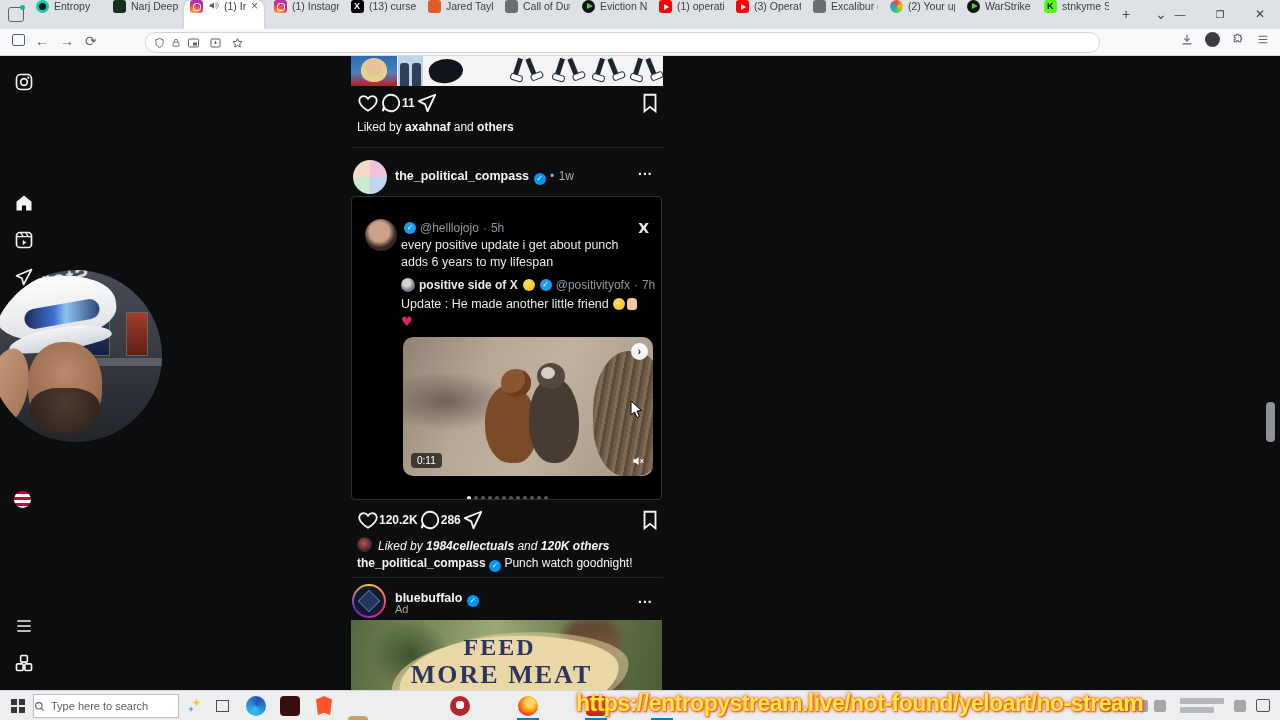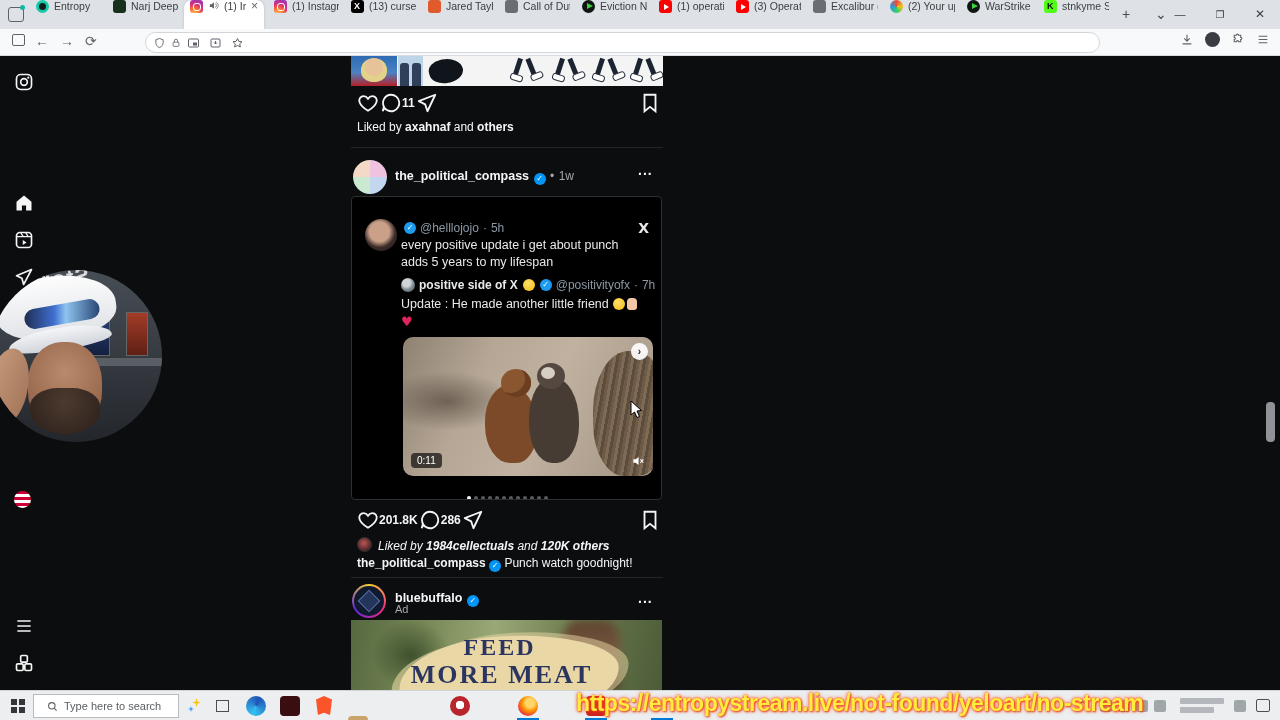--- a/index.html
+++ b/index.html
@@ -130,21 +130,21 @@
   .beard { position:absolute; left:40px; top:118px; width:70px; height:46px; background:radial-gradient(circle at 50% 30%, #4c3a2f, #33261f 75%); border-radius:40% 40% 50% 50%; }
   .hand { position:absolute; left:-2px; top:78px; width:40px; height:78px; background:linear-gradient(100deg,#c79a7a,#a3755a); border-radius:45% 55% 45% 45%; transform:rotate(14deg); }
 
   
   #scrollthumb { position:absolute; left:1266px; top:402px; width:9px; height:40px; background:#8f9296; border-radius:4px; z-index:4; }
 
   
   #taskbar { position:absolute; left:0; top:690px; width:1280px; height:30px; background:#eceef0; border-top:1px solid #d2d4d7; z-index:10; }
   .win-logo { position:absolute; left:11px; top:8px; width:14px; height:14px; display:grid; grid-template-columns:6px 6px; grid-template-rows:6px 6px; gap:1.5px; }
   .win-logo i { background:#33373b; }
-  .tsearch { position:absolute; left:33px; top:3px; width:146px; height:24px; background:#fff; border:1px solid #b9bcbf; display:flex; align-items:center; gap:6px; padding:0 13px; }
+  .tsearch { position:absolute; left:33px; top:3px; width:146px; height:24px; background:#fff; border:1px solid #b9bcbf; display:flex; align-items:center; gap:6px; padding:0 0; }
   .tsearch span { font-size:11px; color:#5c6064; }
   .sparkle { position:absolute; left:188px; top:6px; width:17px; height:17px; }
   .sparkle:before { content:""; position:absolute; left:4px; top:1px; width:9px; height:9px; background:#f8c617; clip-path:polygon(50% 0, 62% 38%, 100% 50%, 62% 62%, 50% 100%, 38% 62%, 0 50%, 38% 38%); }
   .sparkle:after { content:""; position:absolute; left:0px; top:9px; width:6px; height:6px; background:#3aa0f3; clip-path:polygon(50% 0, 62% 38%, 100% 50%, 62% 62%, 50% 100%, 38% 62%, 0 50%, 38% 38%); }
   .taskview { position:absolute; left:216px; top:9px; width:13px; height:12px; border:1.5px solid #4b4f53; }
   .tb-ico { position:absolute; top:5px; width:20px; height:20px; border-radius:4px; }
   .tb-underline { position:absolute; top:27px; height:2px; width:22px; background:#0078d7; }
   .i-edge { border-radius:50%; background:conic-gradient(from 200deg, #35c1f1, #2052b5, #35c1f1); }
   .i-darkred { background:#3a0d10; }
   .i-brave { background:#0000; position:relative; }
@@ -367,21 +367,21 @@
 
   <div class="media-card">
     <div class="tw-avatar"></div>
     <div class="tw-head">
       <span class="xcheck">✓</span>
       <span>@helllojojo</span>
       <span>·</span>
       <span>5h</span>
     </div>
     <span class="xlogo">X</span>
-    <div class="tw-text">every positive update i get about punch adds 5 years to my lifespan</div>
+    <div class="tw-text">every positive update i get about punch adds 6 years to my lifespan</div>
 
     <div class="q-block">
       <div class="q-head">
         <span class="q-globe"></span>
         <span class="q-name">positive side of X</span>
         <span class="emoji-face"></span>
         <span class="xcheck">✓</span>
         <span>@positivityofx</span>
         <span>·</span>
         <span>7h</span>
@@ -405,21 +405,21 @@
       </div>
     </div>
 
     <div class="dots-row"><span class="dot active"></span><span class="dot"></span><span class="dot"></span><span class="dot"></span><span class="dot"></span><span class="dot"></span><span class="dot"></span><span class="dot"></span><span class="dot"></span><span class="dot"></span><span class="dot"></span><span class="dot"></span></div>
   </div>
 
   <div class="act-row" style="left:357px; top:453px;">
     <svg class="icon" width="22" height="22" viewBox="0 0 24 24">
         <path d="M12 20.5S4.5 16 2.8 11.2C1.6 8 3.8 4.5 7.2 4.5c2 0 3.6 1.1 4.8 2.9 1.2-1.8 2.8-2.9 4.8-2.9 3.4 0 5.6 3.5 4.4 6.7C19.5 16 12 20.5 12 20.5z" fill="none" stroke="#f5f5f5" stroke-width="2"></path>
       </svg>
-    <span class="cnt">201.8K</span>
+    <span class="cnt">120.2K</span>
     <svg class="icon" width="22" height="22" viewBox="0 0 24 24">
         <path d="M12 3a9 9 0 1 1-7.8 13.4L3 21l1.7-4.2A9 9 0 0 1 12 3z" fill="none" stroke="#f5f5f5" stroke-width="2"></path>
       </svg>
     <span class="cnt">286</span>
     <svg class="icon" width="22" height="22" viewBox="0 0 24 24">
         <path d="M21 3L3 10l7 3.5L12.5 21 21 3z" fill="none" stroke="#f5f5f5" stroke-width="2" stroke-linejoin="round"></path>
       </svg>
   </div>
   <svg class="icon abs" style="left:639px; top:453px" width="22" height="22" viewBox="0 0 24 24">
       <path d="M6 3h12v18l-6-4.8L6 21V3z" fill="none" stroke="#f5f5f5" stroke-width="2"></path>

